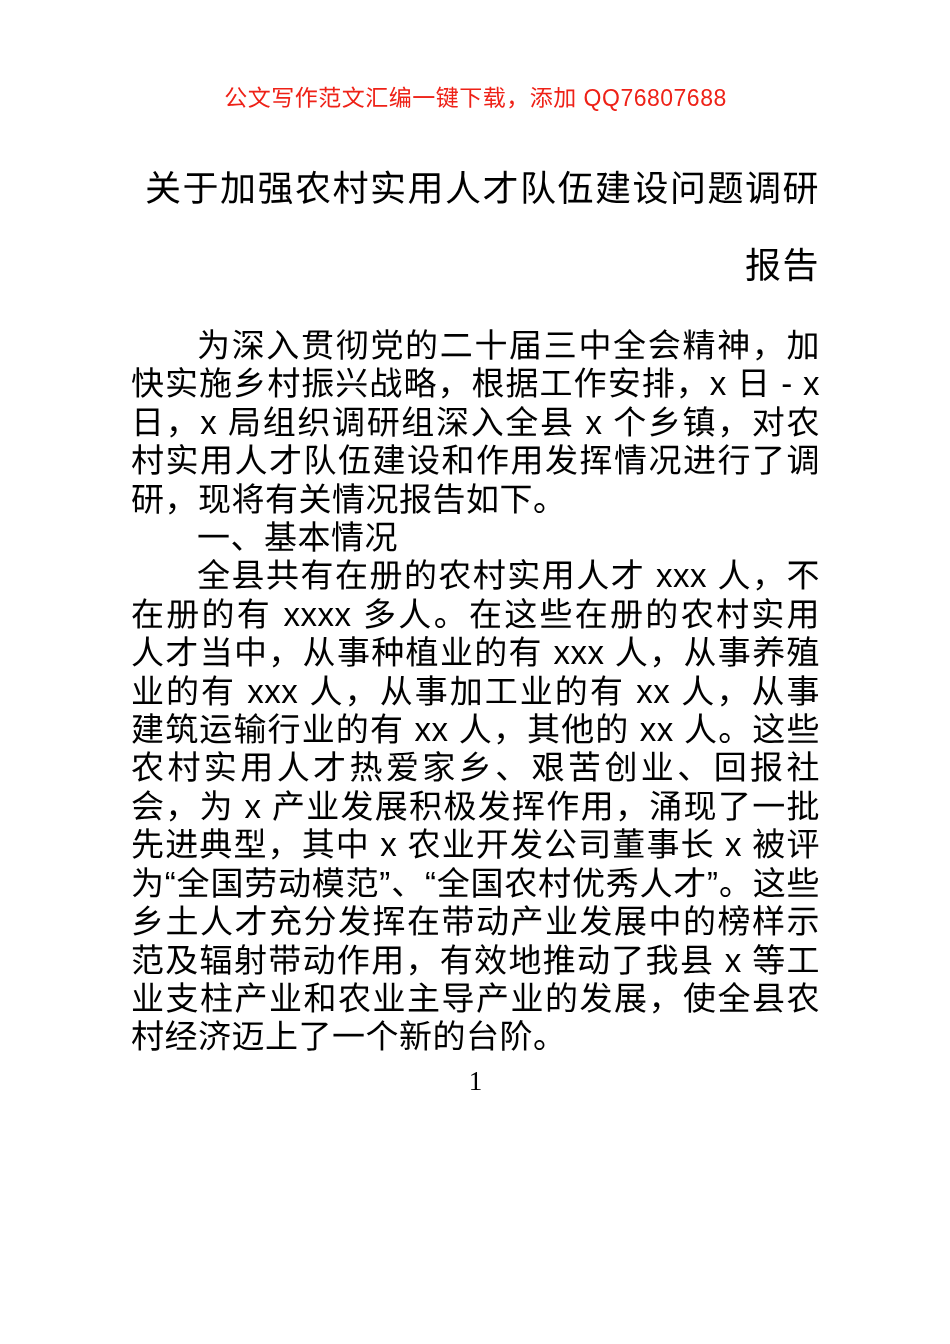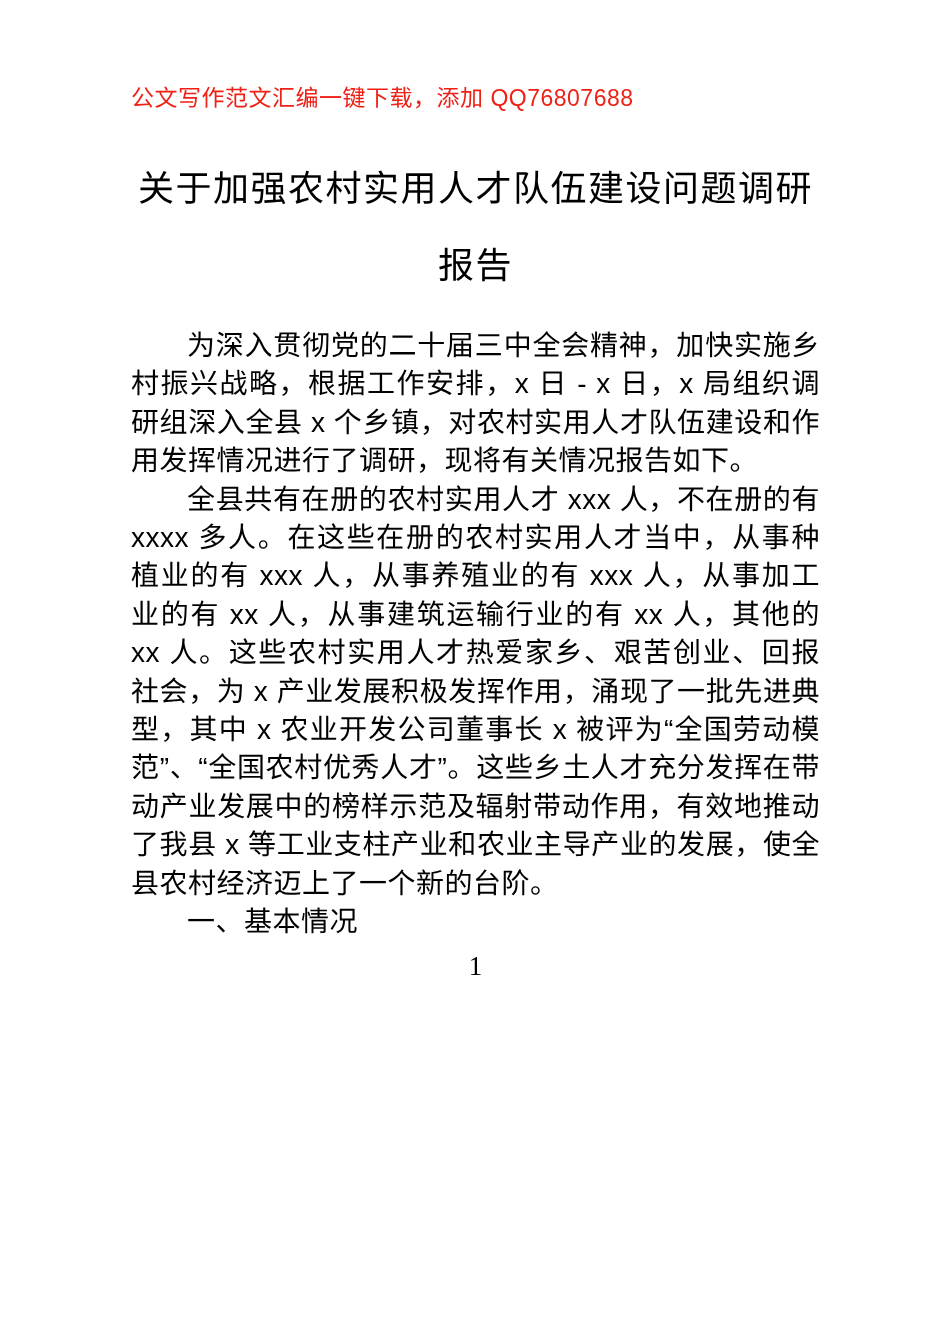--- a/index.html
+++ b/index.html
@@ -13,38 +13,38 @@
     height: 1344px;
     margin: 0 auto;
     background: #ffffff;
     box-sizing: border-box;
     padding: 84px 130px 0 131px;
     font-family: "Liberation Sans", "DejaVu Sans", sans-serif;
     color: #000000;
     overflow: hidden;
   }
   .notice {
-    text-align: left;
+    text-align: center;
     color: #ee2117;
     font-size: 23px;
     line-height: 28px;
     letter-spacing: 0.5px;
     white-space: nowrap;
   }
   .doc-title {
     margin: 38px 0 0 0;
     font-weight: normal;
     font-size: 36px;
     letter-spacing: 1.5px;
     line-height: 77px;
-    text-align: center;
+    text-align: right;
   }
   .doc-body {
     margin-top: 23px;
-    font-size: 28px;
+    font-size: 33px;
     letter-spacing: 0.5px;
     line-height: 38.4px;
     text-align: justify;
     text-justify: inter-ideograph;
   }
   .doc-body p {
     margin: 0;
     text-indent: 2em;
   }
   .page-number {
@@ -59,19 +59,19 @@
 <body>
 
 <div class="page">
 
   <div class="notice">公文写作范文汇编一键下载，添加 QQ76807688</div>
 
   <h1 class="doc-title">关于加强农村实用人才队伍建设问题调研报告</h1>
 
   <div class="doc-body">
     <p>为深入贯彻党的二十届三中全会精神，加快实施乡村振兴战略，根据工作安排，x 日 - x 日，x 局组织调研组深入全县 x 个乡镇，对农村实用人才队伍建设和作用发挥情况进行了调研，现将有关情况报告如下。</p>
+    <p>一、基本情况</p>
     <p>全县共有在册的农村实用人才 xxx 人，不在册的有 xxxx 多人。在这些在册的农村实用人才当中，从事种植业的有 xxx 人，从事养殖业的有 xxx 人，从事加工业的有 xx 人，从事建筑运输行业的有 xx 人，其他的 xx 人。这些农村实用人才热爱家乡、艰苦创业、回报社会，为 x 产业发展积极发挥作用，涌现了一批先进典型，其中 x 农业开发公司董事长 x 被评为“全国劳动模范”、“全国农村优秀人才”。这些乡土人才充分发挥在带动产业发展中的榜样示范及辐射带动作用，有效地推动了我县 x 等工业支柱产业和农业主导产业的发展，使全县农村经济迈上了一个新的台阶。</p>
-    <p>一、基本情况</p>
   </div>
 
   <div class="page-number">1</div>
 
 </div>
 
 </body></html>

